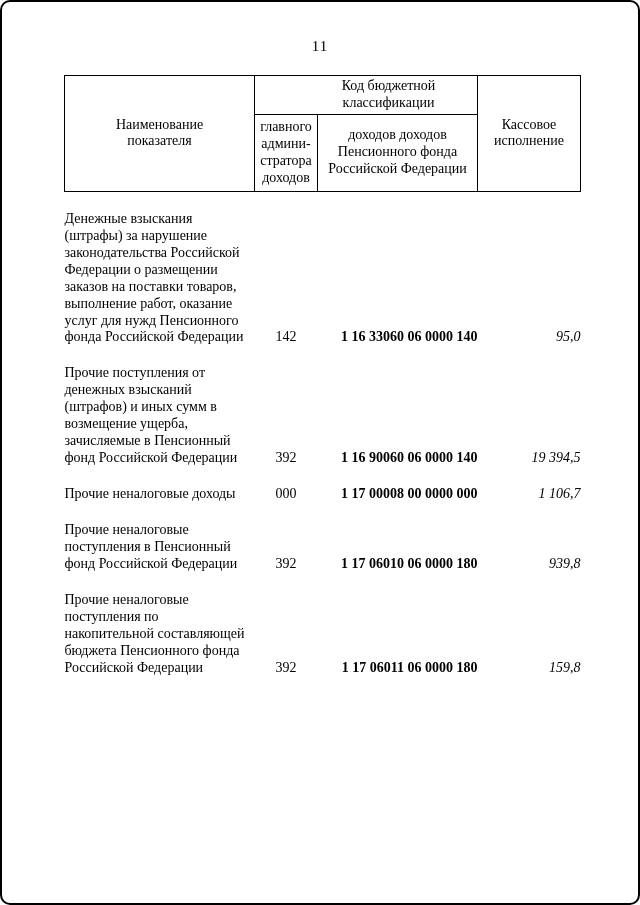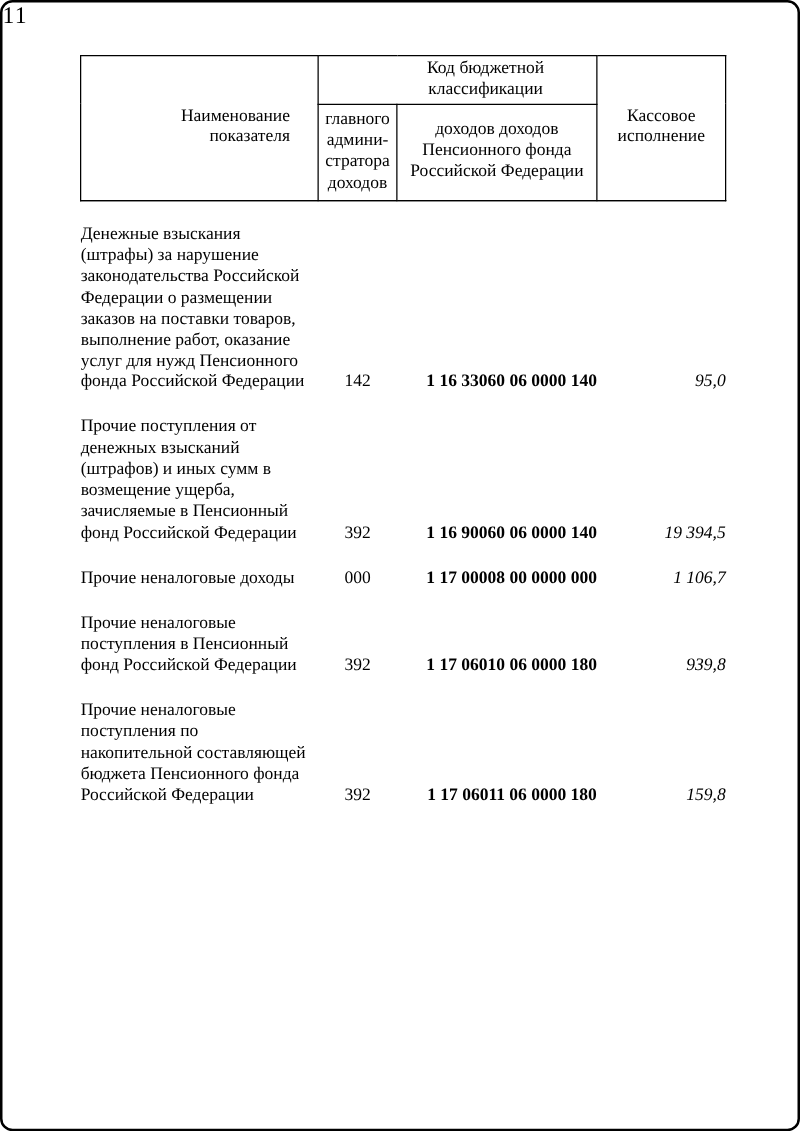--- a/index.html
+++ b/index.html
@@ -13,22 +13,23 @@
     height: 905px;
     box-sizing: border-box;
     background: #ffffff;
     border: 2px solid #000000;
     border-radius: 10px;
     overflow: hidden;
     font-family: "Liberation Serif", "DejaVu Serif", serif;
     color: #000000;
   }
   .page-number {
-    text-align: left;
-    font-size: 19px;
+    text-align: center;
+    margin-top: 36px;
+    font-size: 15px;
     letter-spacing: 1px;
   }
   table.budget {
     border-collapse: collapse;
     table-layout: fixed;
     margin: 20px 0 0 62px;
     width: 516px;
     font-size: 14px;
     line-height: 1.21;
   }
@@ -37,21 +38,21 @@
   col.c3 { width: 160px; }
   col.c4 { width: 103px; }
 
   thead th {
     border: 1px solid #000000;
     font-weight: normal;
     text-align: center;
     vertical-align: middle;
     padding: 2px 3px;
   }
-  th.h-indicator { padding: 2px 22px; text-align: right; }
+  th.h-indicator { padding: 2px 22px; }
   th.h-group { height: 22px; padding-left: 48px; }
   th.h-sub { height: 72px; }
 
   tbody td {
     border: none;
     vertical-align: bottom;
     padding: 19px 0 0 0;
   }
   td.name-cell  { text-align: left;  padding-right: 6px; }
   td.admin-cell { text-align: center; }

